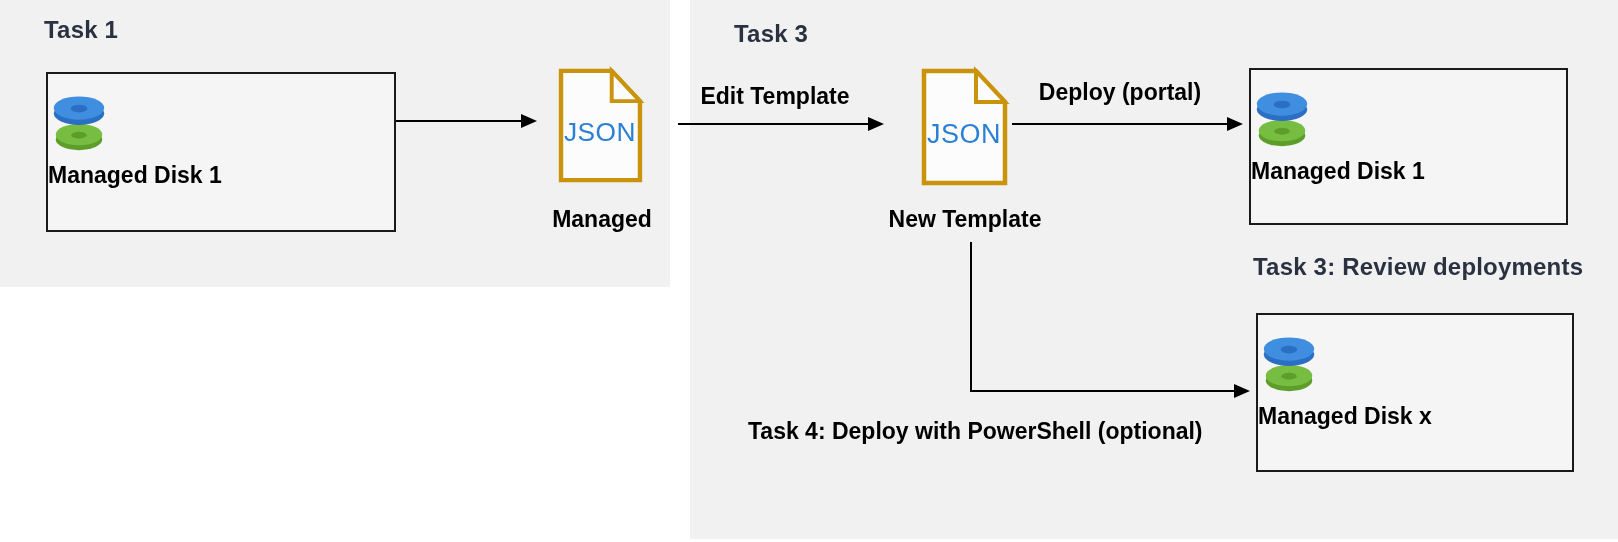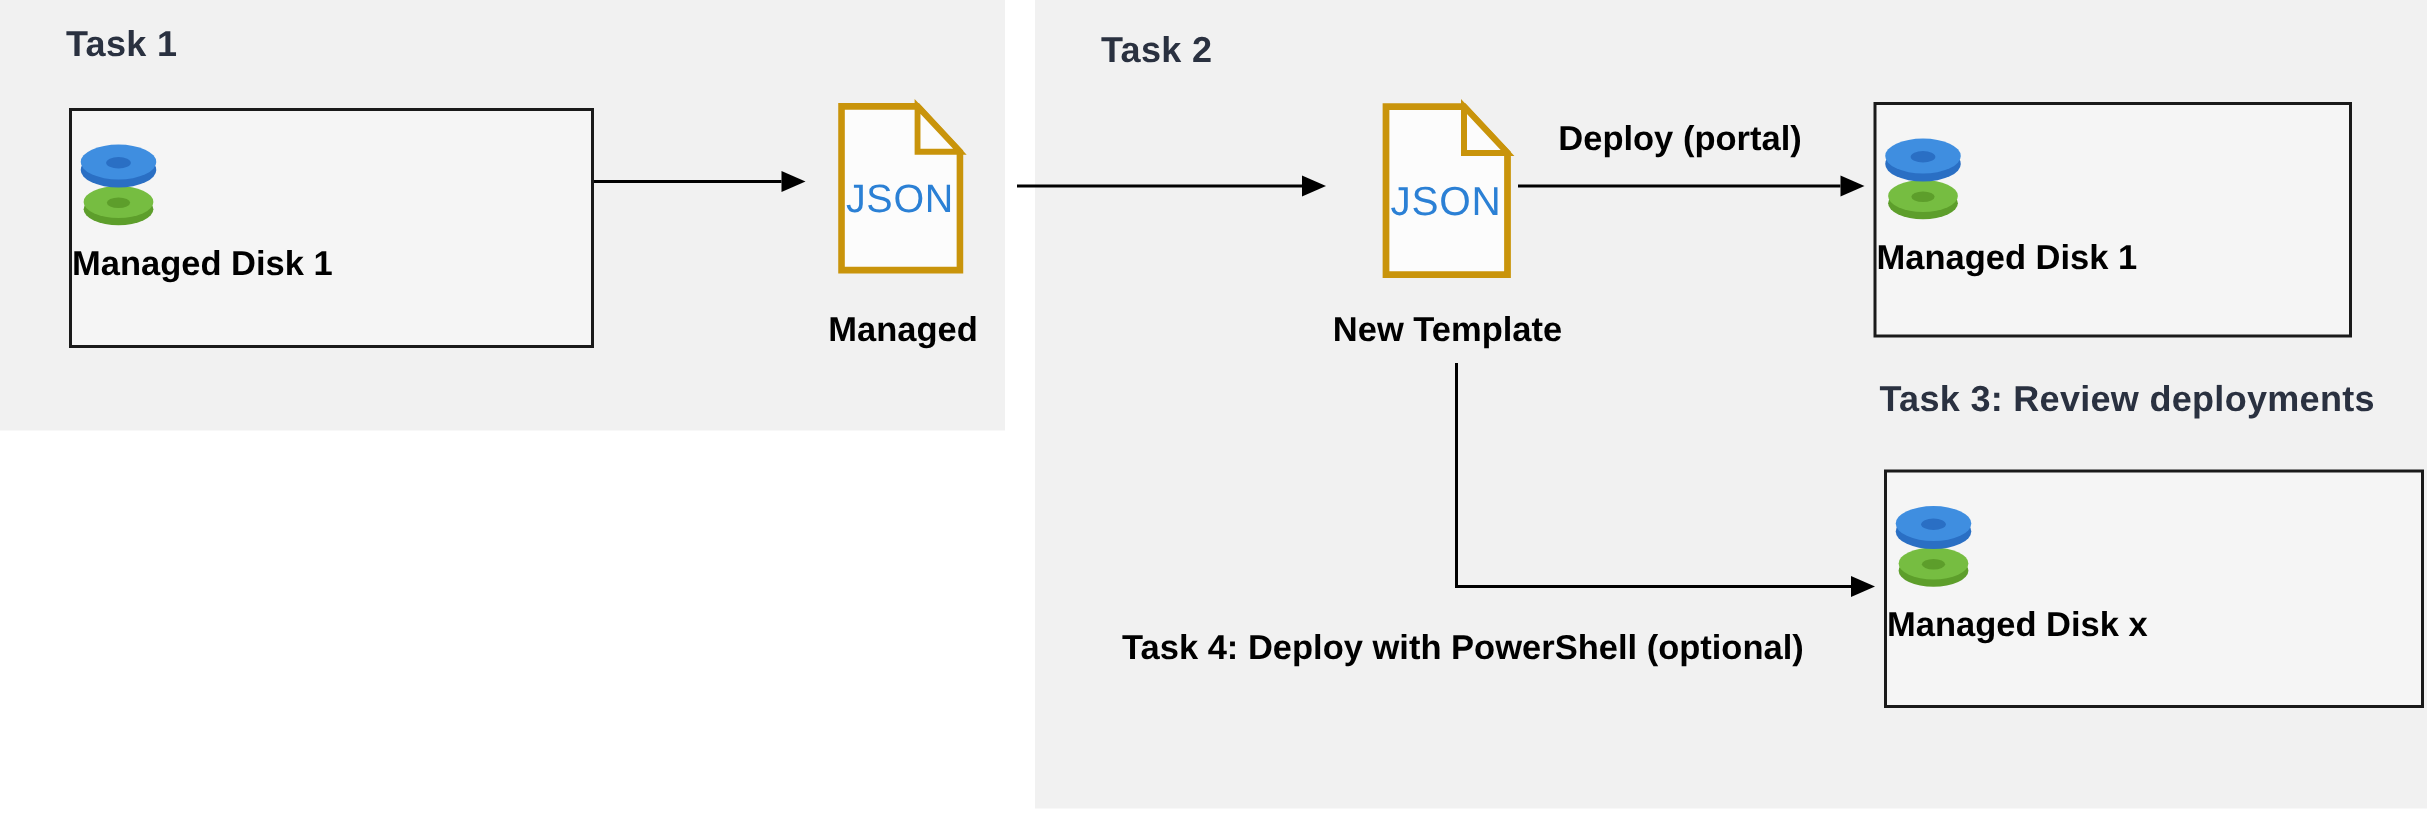--- a/index.html
+++ b/index.html
@@ -114,22 +114,23 @@
     <div class="box-label">Managed Disk 1</div>
   </div>
 
   <svg class="file-icon" style="left:557px;top:68px;width:86px;height:115px" viewBox="0 0 88 118">
     <path class="page" d="M4 3 H56 L85 34 V115 H4 Z"></path>
     <path class="flap" d="M56 3 V34 H85 Z"></path>
     <text class="json-text" x="44" y="66">JSON</text>
   </svg>
   <div class="flow-label" style="left:602px;top:206px">Managed</div>
 
-  <div class="heading" style="left:734px;top:20px">Task 2</div>
+  <div class="heading" style="left:734px;top:20px">Task 3</div>
 
+  <div class="flow-label" style="left:775px;top:83px">Edit Template</div>
 
   <svg class="file-icon" style="left:920px;top:68px;width:88px;height:118px" viewBox="0 0 88 118">
     <path class="page" d="M4 3 H56 L85 34 V115 H4 Z"></path>
     <path class="flap" d="M56 3 V34 H85 Z"></path>
     <text class="json-text" x="44" y="66">JSON</text>
   </svg>
   <div class="flow-label" style="left:1120px;top:79px">Deploy (portal)</div>
 
   <div class="flow-label" style="left:965px;top:206px">New Template</div>
 
@@ -140,21 +141,21 @@
       <ellipse cx="32" cy="44.5" rx="8" ry="3.6" fill="var(--disk-green-dark)"></ellipse>
       <ellipse cx="32" cy="22" rx="26" ry="12" fill="var(--disk-blue-dark)"></ellipse>
       <ellipse cx="32" cy="16.5" rx="26" ry="12" fill="var(--disk-blue)"></ellipse>
       <ellipse cx="32" cy="17" rx="8.5" ry="4" fill="var(--disk-blue-dark)"></ellipse>
     </svg>
     <div class="box-label">Managed Disk 1</div>
   </div>
 
   <div class="heading" style="left:1253px;top:253px">Task 3: Review deployments</div>
 
-  <div class="disk-box" style="left:1256px;top:313px;width:360px;height:159px">
+  <div class="disk-box" style="left:1256px;top:313px;width:318px;height:159px">
     <svg class="disk-icon" viewBox="0 0 64 66">
       <ellipse cx="32" cy="49" rx="24" ry="11" fill="var(--disk-green-dark)"></ellipse>
       <ellipse cx="32" cy="44" rx="24" ry="11" fill="var(--disk-green)"></ellipse>
       <ellipse cx="32" cy="44.5" rx="8" ry="3.6" fill="var(--disk-green-dark)"></ellipse>
       <ellipse cx="32" cy="22" rx="26" ry="12" fill="var(--disk-blue-dark)"></ellipse>
       <ellipse cx="32" cy="16.5" rx="26" ry="12" fill="var(--disk-blue)"></ellipse>
       <ellipse cx="32" cy="17" rx="8.5" ry="4" fill="var(--disk-blue-dark)"></ellipse>
     </svg>
     <div class="box-label">Managed Disk x</div>
   </div>

